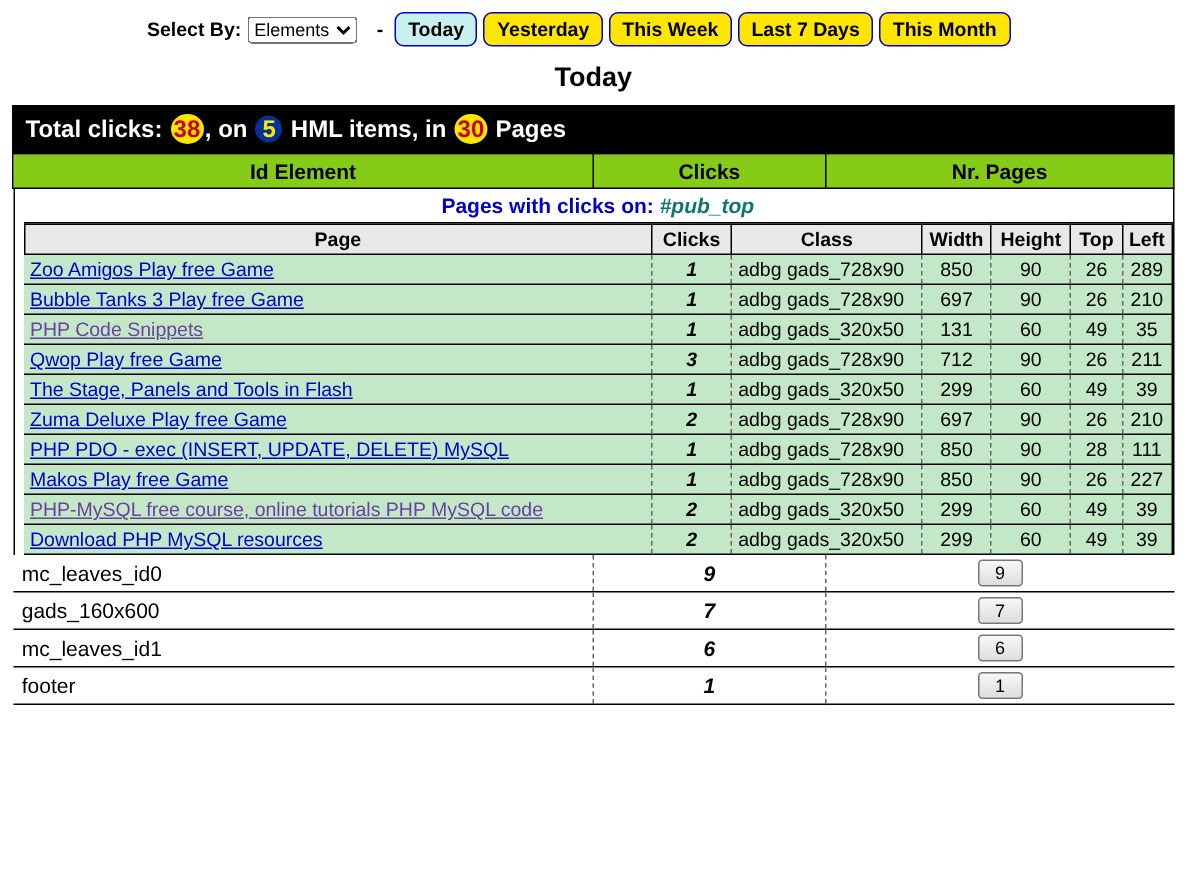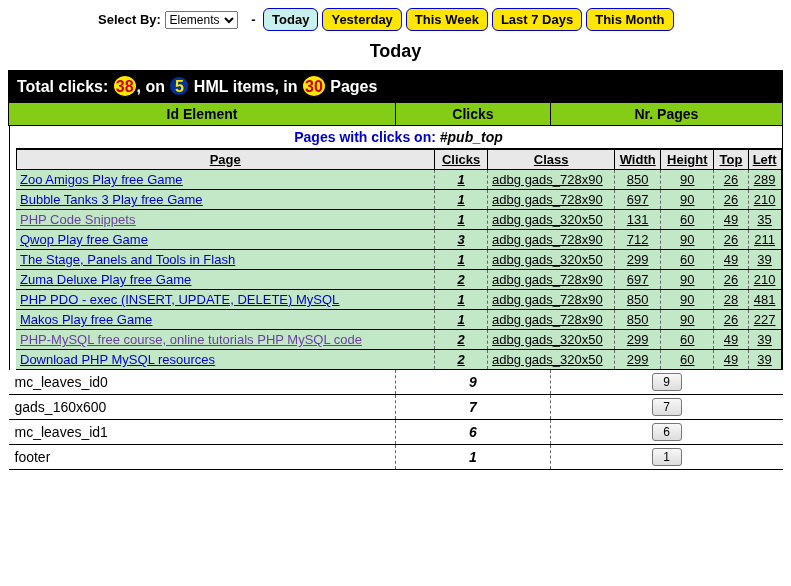--- a/index.html
+++ b/index.html
@@ -123,26 +123,25 @@
     text-align: center;
     cursor: pointer;
   }
   .sub-title {
     text-align: center;
     font-weight: bold;
     color: #0000cc;
     padding: 3px;
     border-bottom: 1px solid #000;
   }
-  .sub-title .em { font-style: italic; color: #000000; }
+  .sub-title .em { font-style: italic; color: #0f766e; }
   table.inner {
     width: 100%;
     border-collapse: collapse;
     margin-left: 0;
-    text-decoration: underline;
   }
   table.inner th {
     background: #e8e8e8;
     border: 1px solid #000;
     padding: 2px 4px;
     font-weight: bold;
     text-align: center;
     font-size: 13px;
   }
   table.inner td {
@@ -282,21 +281,21 @@
                   <td class="num">26</td>
                   <td class="num" style="border-right:1px solid #000">210</td>
                 </tr>
                 <tr>
                   <td class="pcell"><a href="#" class="">PHP PDO - exec (INSERT, UPDATE, DELETE) MySQL</a></td>
                   <td class="ccell">1</td>
                   <td class="num" style="text-align:left">adbg gads_728x90</td>
                   <td class="num">850</td>
                   <td class="num">90</td>
                   <td class="num">28</td>
-                  <td class="num" style="border-right:1px solid #000">481</td>
+                  <td class="num" style="border-right:1px solid #000">111</td>
                 </tr>
                 <tr>
                   <td class="pcell"><a href="#" class="">Makos Play free Game</a></td>
                   <td class="ccell">1</td>
                   <td class="num" style="text-align:left">adbg gads_728x90</td>
                   <td class="num">850</td>
                   <td class="num">90</td>
                   <td class="num">26</td>
                   <td class="num" style="border-right:1px solid #000">227</td>
                 </tr>

